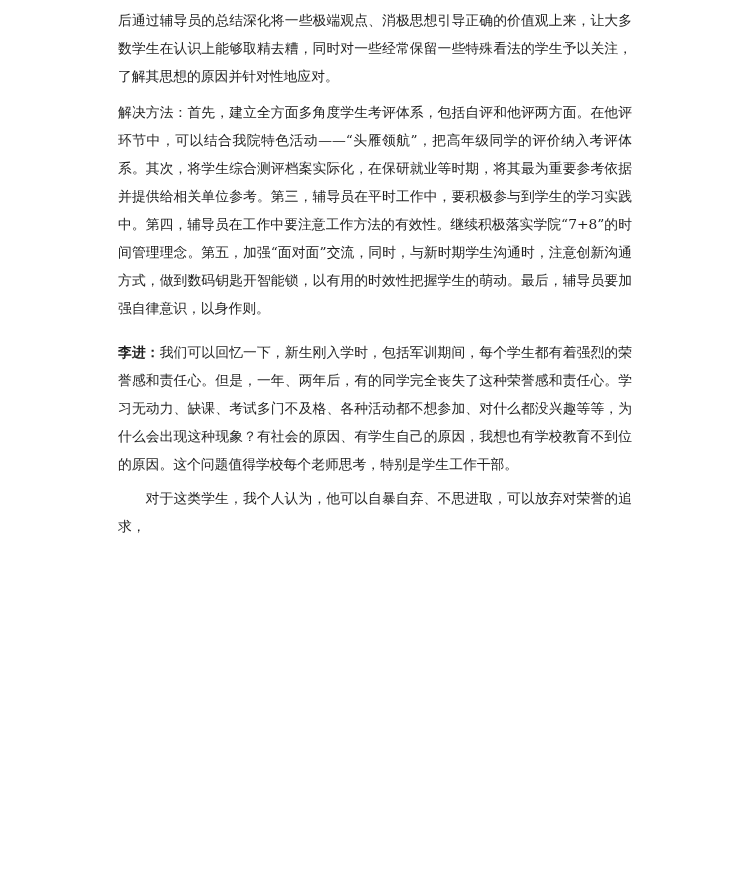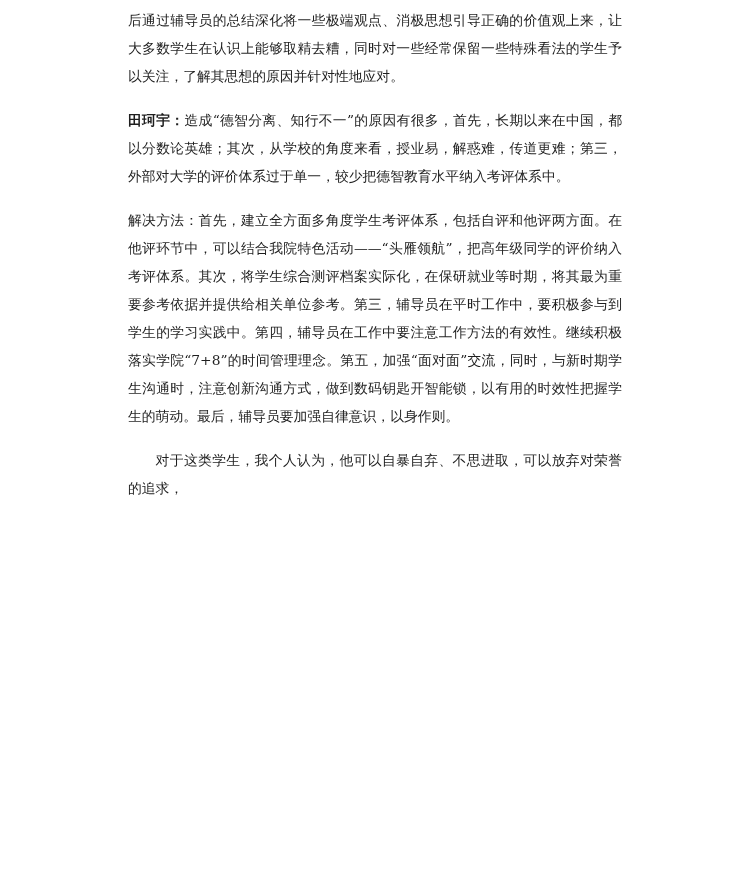--- a/index.html
+++ b/index.html
@@ -15,21 +15,21 @@
     width: 750px;
     height: 894px;
     background: #ffffff;
     padding: 6px 112px 0 112px;
     font-family: "DejaVu Serif", "Liberation Serif", serif;
     font-size: 13.8px;
     line-height: 28px;
     color: #1e1e1e;
   }
   .para {
-    margin: 16px;
+    margin: 6px;
     text-align: justify;
     text-justify: inter-character;
     word-break: break-all;
   }
   .para.indent { text-indent: 2em; }
   .para .speaker { font-weight: bold; }
   
   .gap-0 { margin-top: 0; }
   .gap-1 { margin-top: 16px; }
   .gap-2 { margin-top: 8px; }
@@ -37,17 +37,17 @@
   .gap-4 { margin-top: 20px; }
   .gap-5 { margin-top: 16px; }
   .gap-6 { margin-top: 0; }
 </style>
 </head>
 <body>
 
 <div class="page">
   <div id="doc-body">
       <p class="para gap-0"><span>后通过辅导员的总结深化将一些极端观点、消极思想引导正确的价值观上来，让大多数学生在认识上能够取精去糟，同时对一些经常保留一些特殊看法的学生予以关注，了解其思想的原因并针对性地应对。</span></p>
-      <p class="para gap-1"><b class="speaker">田珂宇：</b><span>造成“德智分离、知行不一”的原因有很多，首先，长期以来在中国，都以分数论英雄；其次，从学校的角度来看，授业易，解惑难，传道更难；第三，外部对大学的评价体系过于单一，较少把德智教育水平纳入考评体系中。</span></p>
       <p class="para gap-2"><span>解决方法：首先，建立全方面多角度学生考评体系，包括自评和他评两方面。在他评环节中，可以结合我院特色活动——“头雁领航”，把高年级同学的评价纳入考评体系。其次，将学生综合测评档案实际化，在保研就业等时期，将其最为重要参考依据并提供给相关单位参考。第三，辅导员在平时工作中，要积极参与到学生的学习实践中。第四，辅导员在工作中要注意工作方法的有效性。继续积极落实学院“7+8”的时间管理理念。第五，加强“面对面”交流，同时，与新时期学生沟通时，注意创新沟通方式，做到数码钥匙开智能锁，以有用的时效性把握学生的萌动。最后，辅导员要加强自律意识，以身作则。</span></p>
+      <p class="para gap-5"><b class="speaker">李进：</b><span>我们可以回忆一下，新生刚入学时，包括军训期间，每个学生都有着强烈的荣誉感和责任心。但是，一年、两年后，有的同学完全丧失了这种荣誉感和责任心。学习无动力、缺课、考试多门不及格、各种活动都不想参加、对什么都没兴趣等等，为什么会出现这种现象？有社会的原因、有学生自己的原因，我想也有学校教育不到位的原因。这个问题值得学校每个老师思考，特别是学生工作干部。</span></p>
       <p class="para gap-6 indent"><span>对于这类学生，我个人认为，他可以自暴自弃、不思进取，可以放弃对荣誉的追求，</span></p>
     </div>
 </div>
 
 </body></html>

